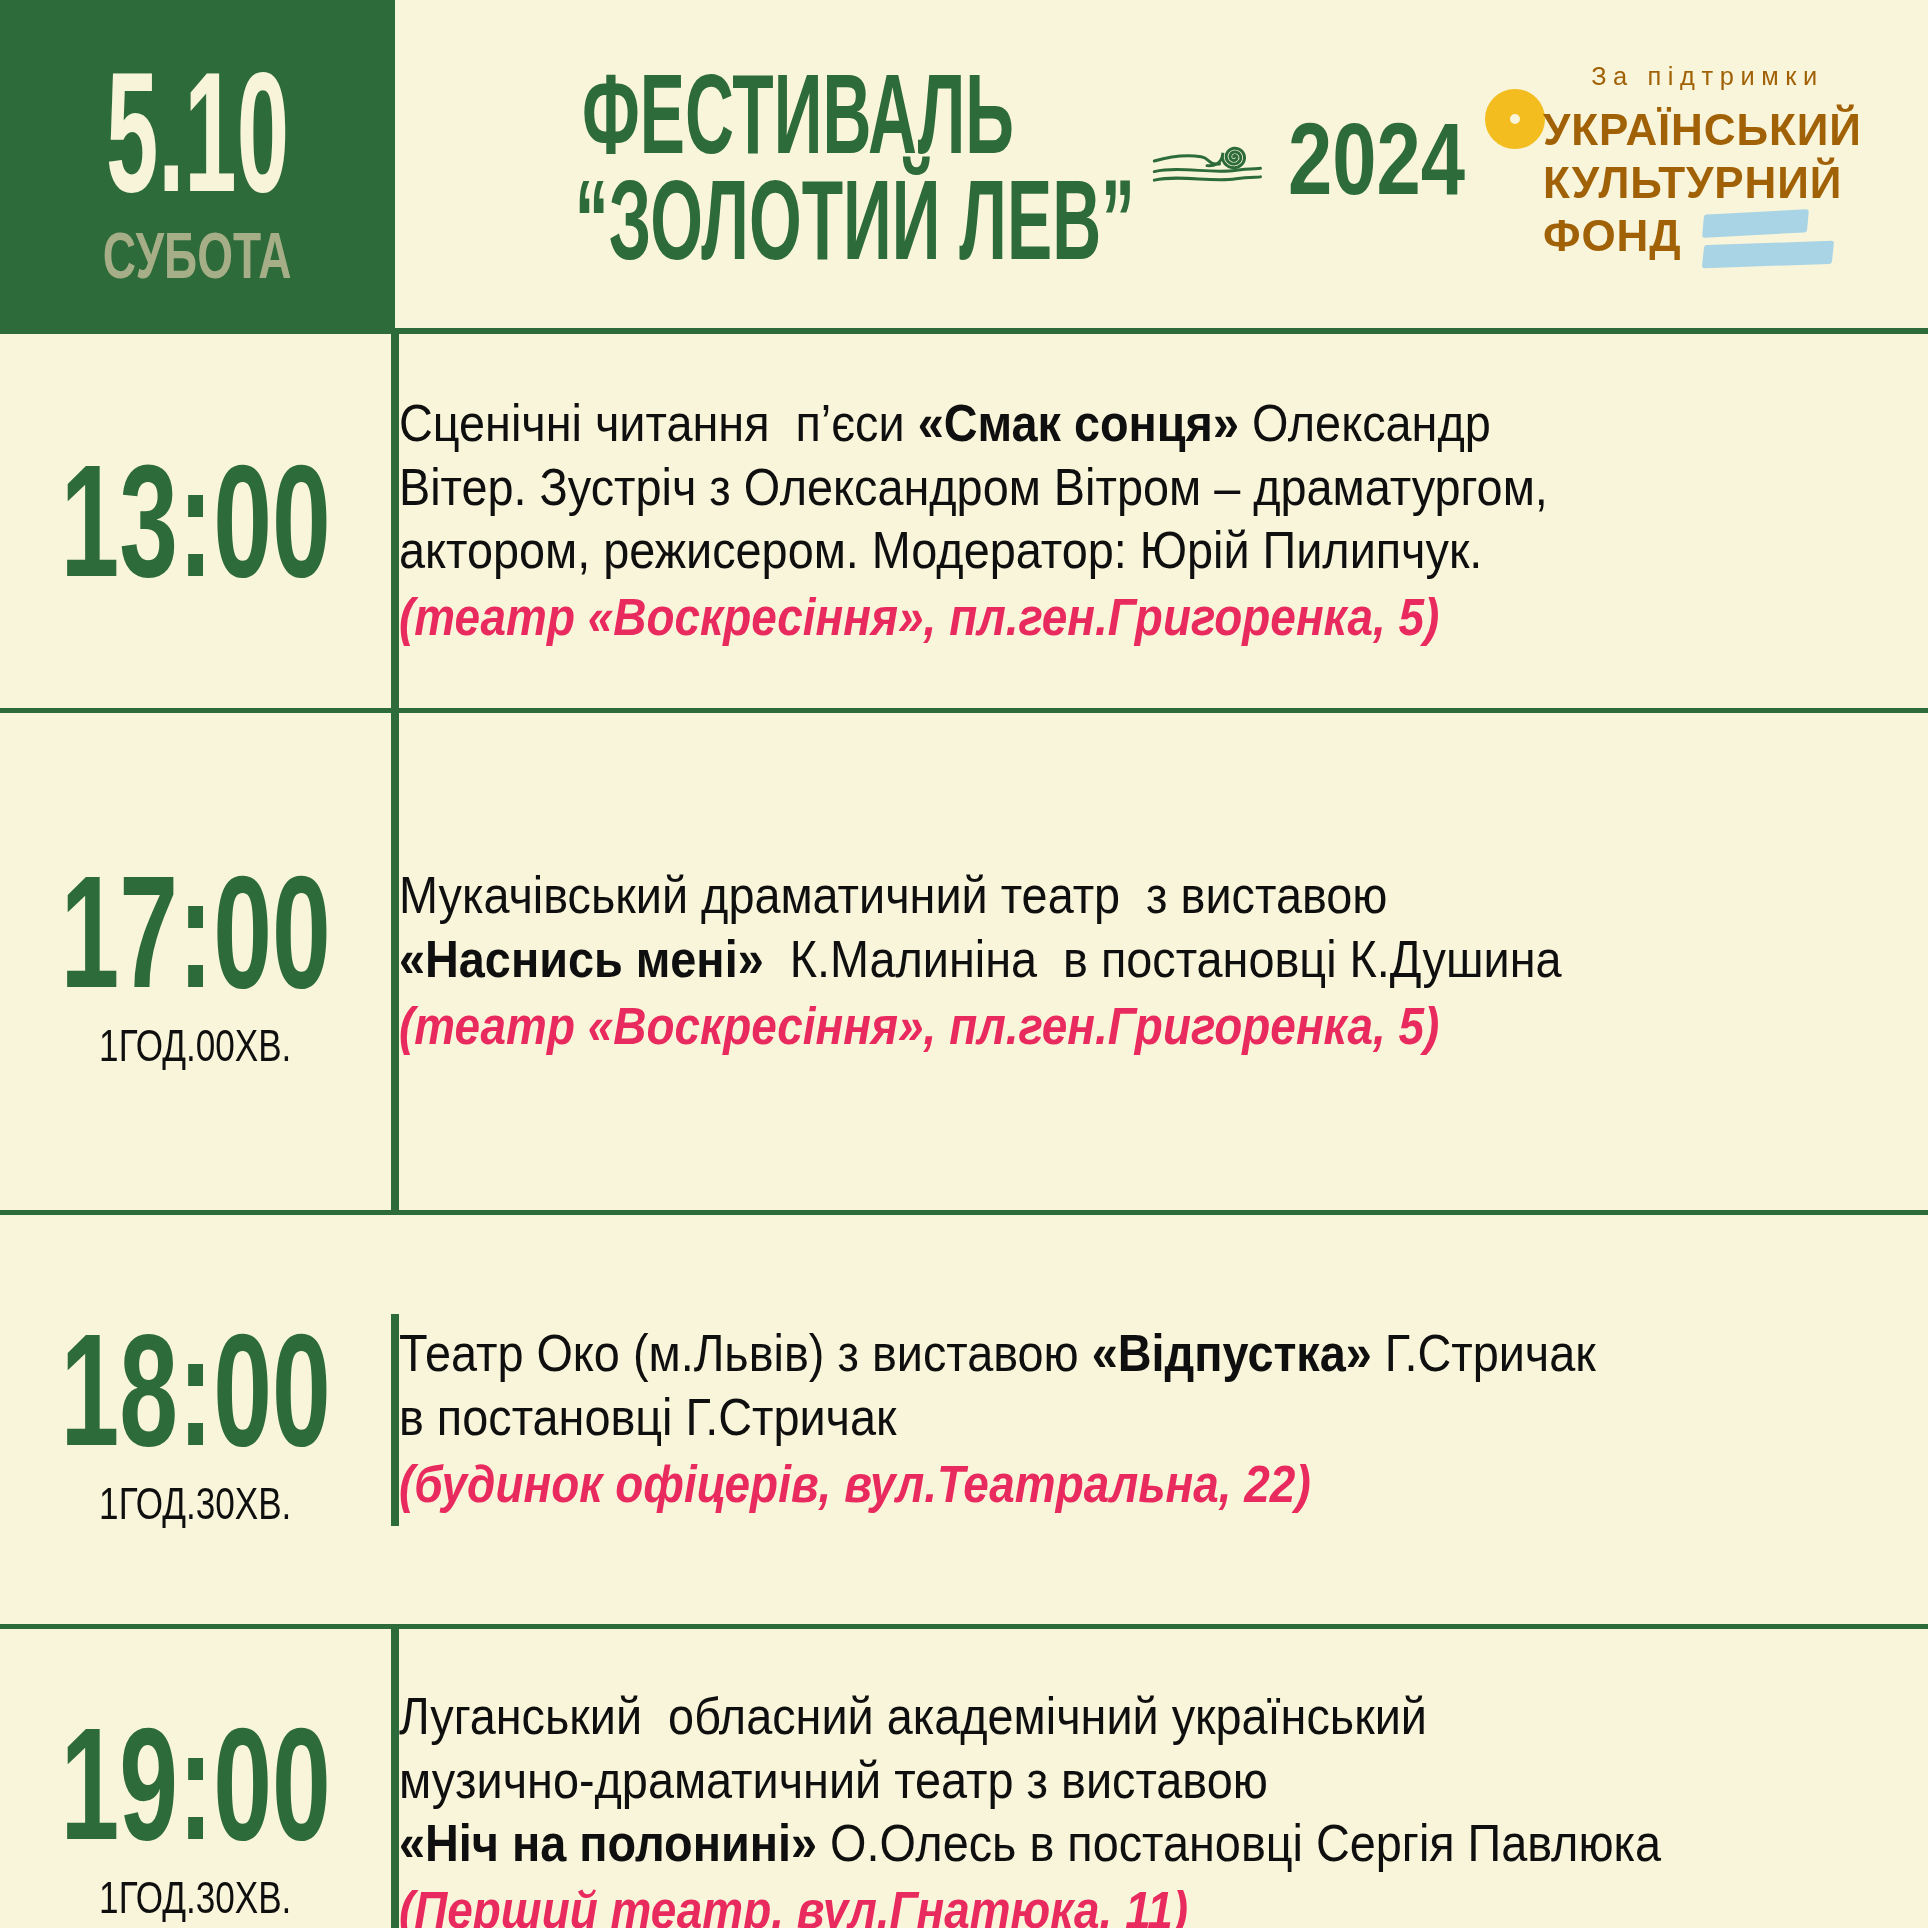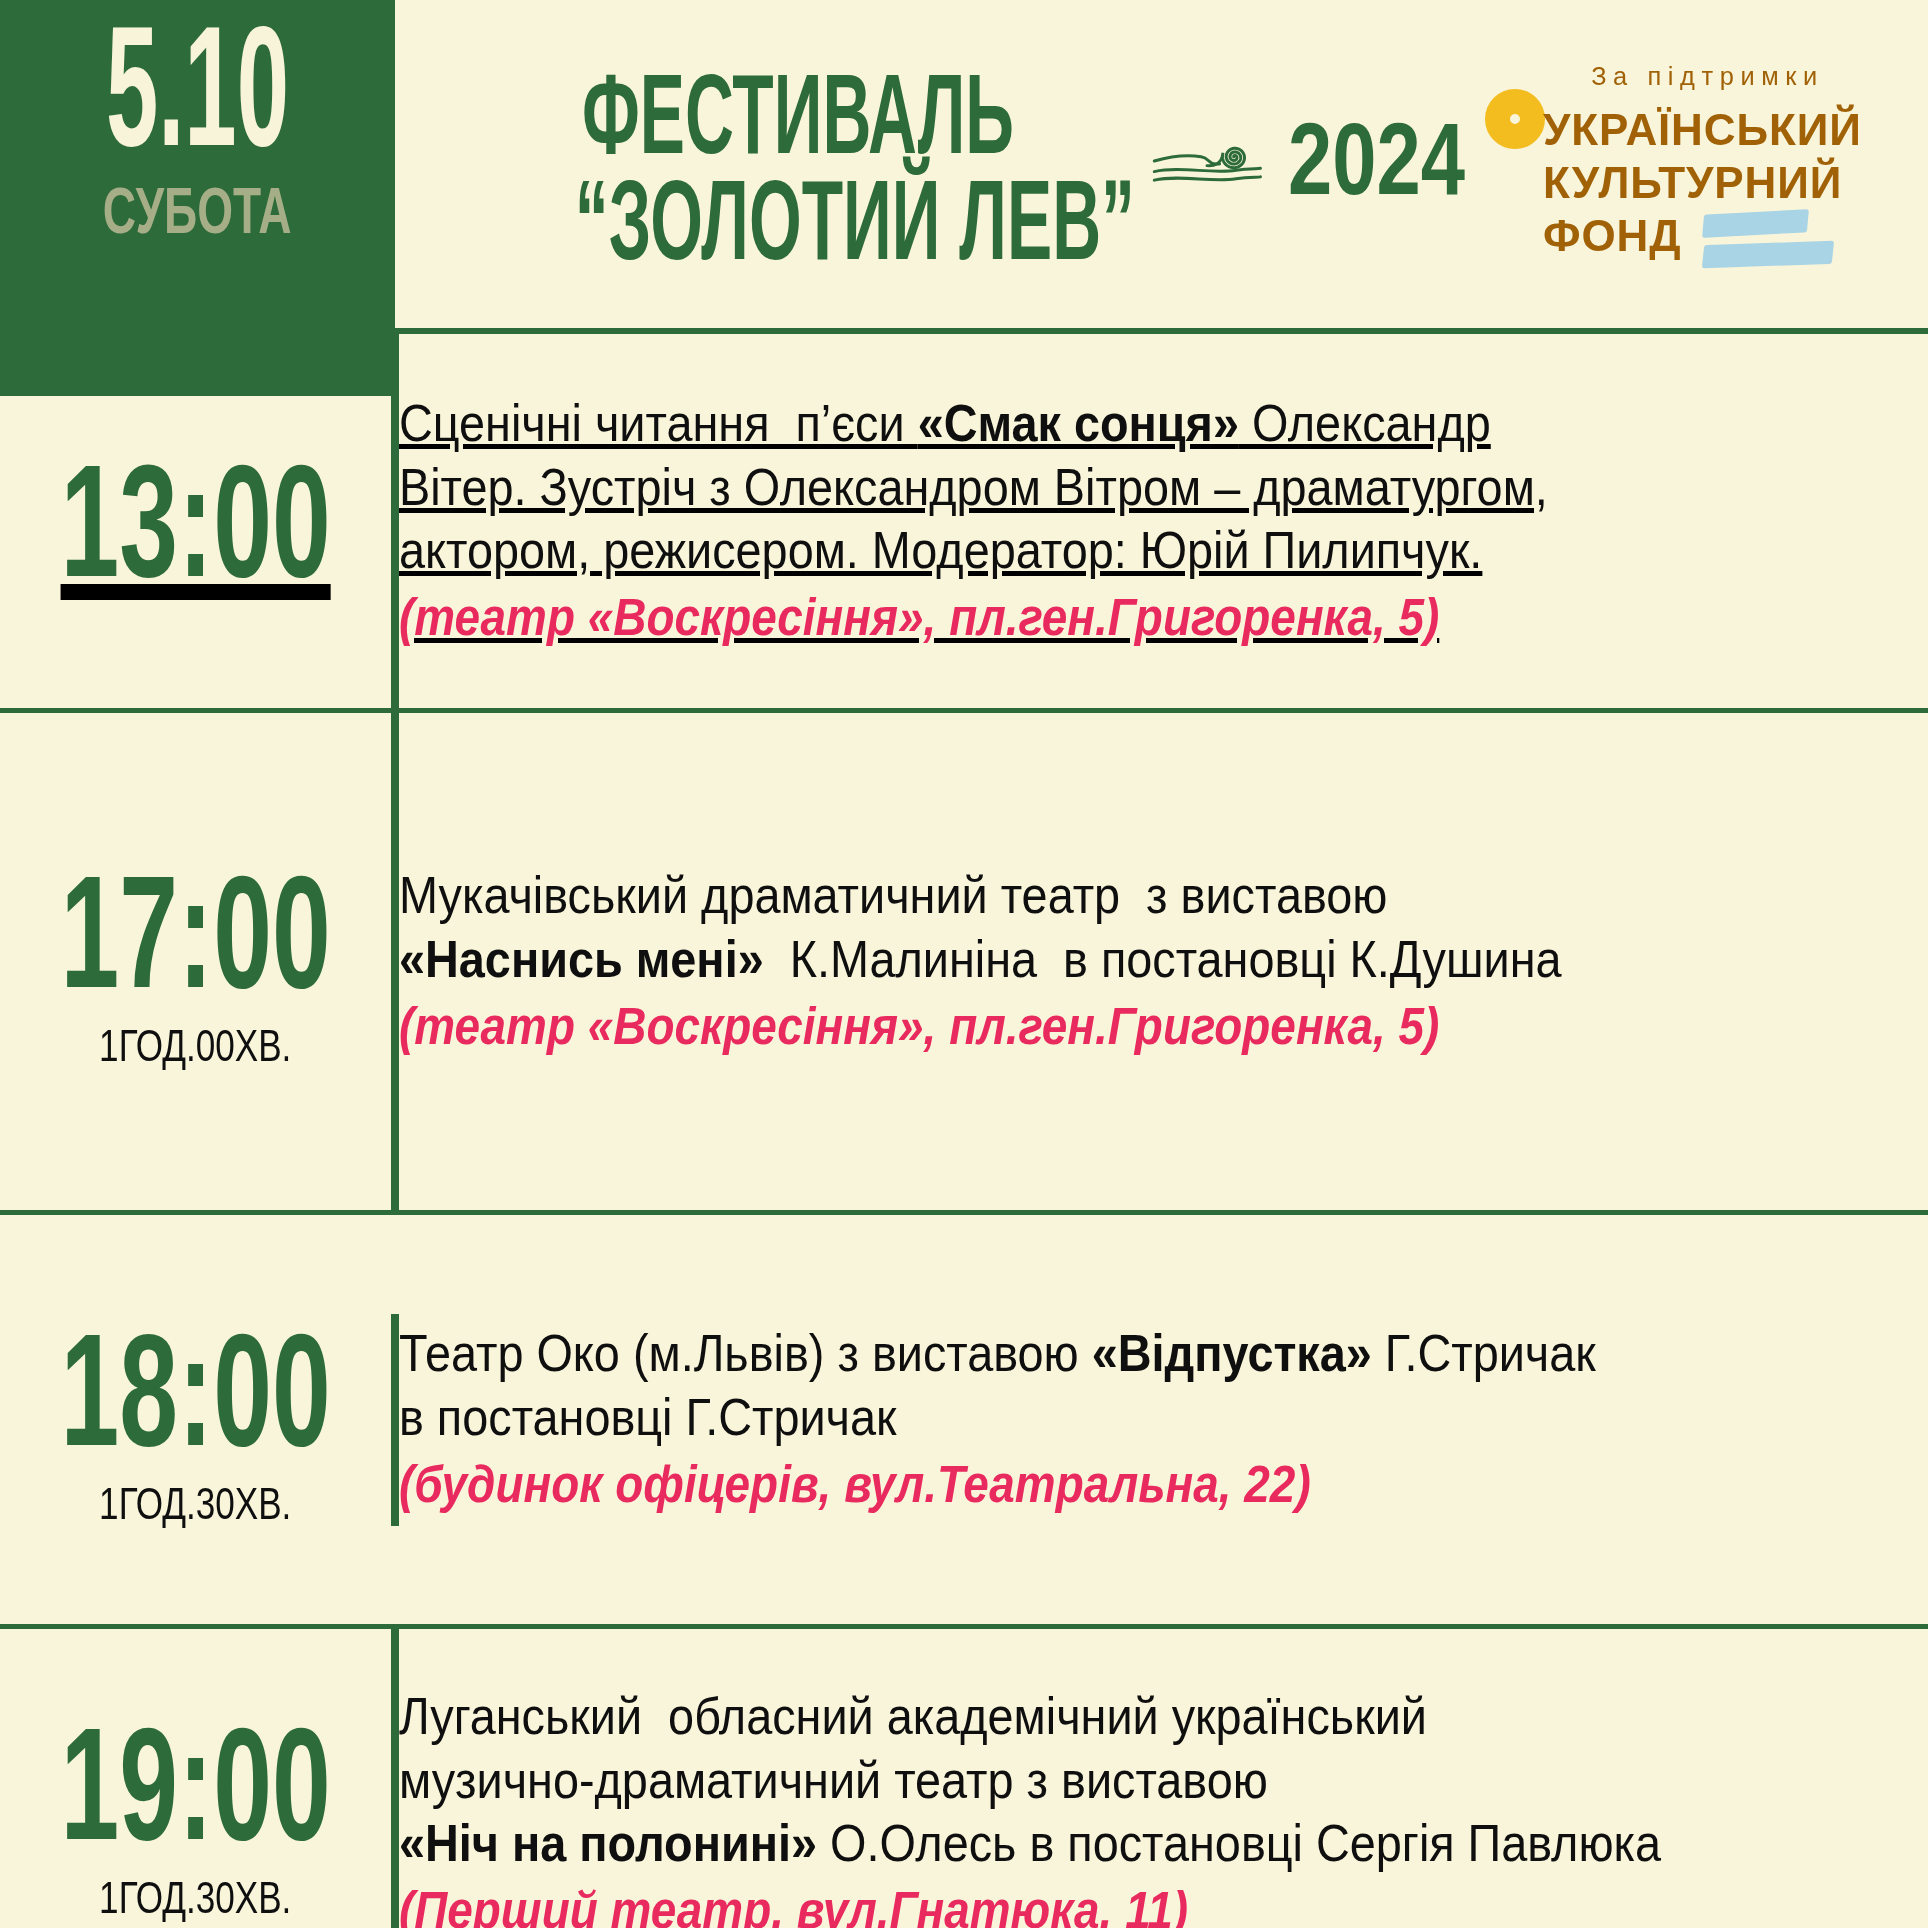--- a/index.html
+++ b/index.html
@@ -10,41 +10,41 @@
     --khaki:#a6ae87;
     --yellow:#f3bd1f;
     --blue:#a9d4e5;
   }
   *{margin:0;padding:0;box-sizing:border-box;}
   html,body{width:1928px;height:1928px;overflow:hidden;}
   body{background:var(--cream);font-family:"Liberation Sans",sans-serif;}
 
   
   .header{display:flex;height:334px;}
-  .date-box{width:395px;height:396px;background:var(--green);display:flex;flex-direction:column;align-items:center;flex:none;}
+  .date-box{width:395px;height:334px;background:var(--green);display:flex;flex-direction:column;align-items:center;justify-content:center;flex:none;}
   .date-number{color:#f8f4da;font-weight:bold;font-size:171px;line-height:1;transform:scaleX(0.55);transform-origin:center;white-space:nowrap;}
   .date-weekday{color:var(--khaki);font-weight:bold;font-size:64px;line-height:1;transform:scaleX(0.72);transform-origin:center;margin-top:7.5px;white-space:nowrap;}
   .header-right{flex:1;border-bottom:6.6px solid var(--green);display:flex;align-items:center;height:334px;padding-left:31px;}
   .title-block{width:744px;flex:none;text-align:center;color:var(--green);font-weight:bold;font-size:113px;line-height:0.94;transform:scaleX(0.60);transform-origin:center;white-space:nowrap;margin-top:5.6px;}
   .logo-block{width:339px;flex:none;display:flex;flex-direction:row;align-items:center;margin-left:-19px;}
   .logo-block svg{display:block;}
   .year{color:var(--green);font-weight:bold;font-size:102px;line-height:1;transform:scaleX(0.78);transform-origin:center;margin-top:-9.4px;white-space:nowrap;}
   .ukf-block{margin-left:auto;margin-right:51px;position:relative;color:#a16207;width:377px;flex:none;}
   .ukf-support{font-size:25.4px;letter-spacing:6.6px;text-align:center;margin-bottom:13px;padding-left:38px;white-space:nowrap;}
   .ukf-name{position:relative;font-weight:bold;font-size:44px;line-height:1.2;letter-spacing:0.9px;padding-left:43px;white-space:nowrap;}
   .ukf-ring{position:absolute;left:-15px;top:-15px;width:60px;height:60px;border:25.4px solid var(--yellow);border-radius:50%;z-index:0;}
   .ukf-line{position:relative;z-index:1;}
   .ukf-equals{display:inline-flex;flex-direction:column;gap:8.5px;vertical-align:middle;margin-left:21px;}
   .ukf-equals i{display:block;height:22.6px;background:var(--blue);border-radius:2.8px;}
   .ukf-equals i:nth-child(1){width:105px;transform:rotate(-3deg) skewX(-8deg);}
   .ukf-equals i:nth-child(2){width:130px;transform:rotate(-2deg) skewX(-8deg);}
 
   
   .row{display:flex;width:1928px;}
-  .row.r1{height:374px;text-decoration:underline;}
+  .row.r1{height:374px;}
   .row.r2{height:502px;border-top:5.6px solid var(--green);}
   .row.r3{height:414px;border-top:5.6px solid var(--green);align-items:center;}
   .row.r4{height:375px;border-top:5.6px solid var(--green);}
   .time-col{width:399px;flex:none;border-right:8.5px solid var(--green);display:flex;flex-direction:column;align-items:center;justify-content:center;}
   .time{color:var(--green);font-weight:bold;font-size:160px;line-height:0.95;transform:scaleX(0.66);transform-origin:center;white-space:nowrap;}
   .duration{color:var(--ink);font-size:45px;line-height:1;transform:scaleX(0.78);transform-origin:center;margin-top:15px;white-space:nowrap;}
   .event-col{flex:1;display:flex;flex-direction:column;justify-content:center;padding-right:19px;overflow:hidden;}
   .condense{transform:scaleX(0.9);transform-origin:left center;width:111%;}
   .desc{color:var(--ink);font-size:52px;line-height:1.22;}
   .desc .b{font-weight:bold;}

